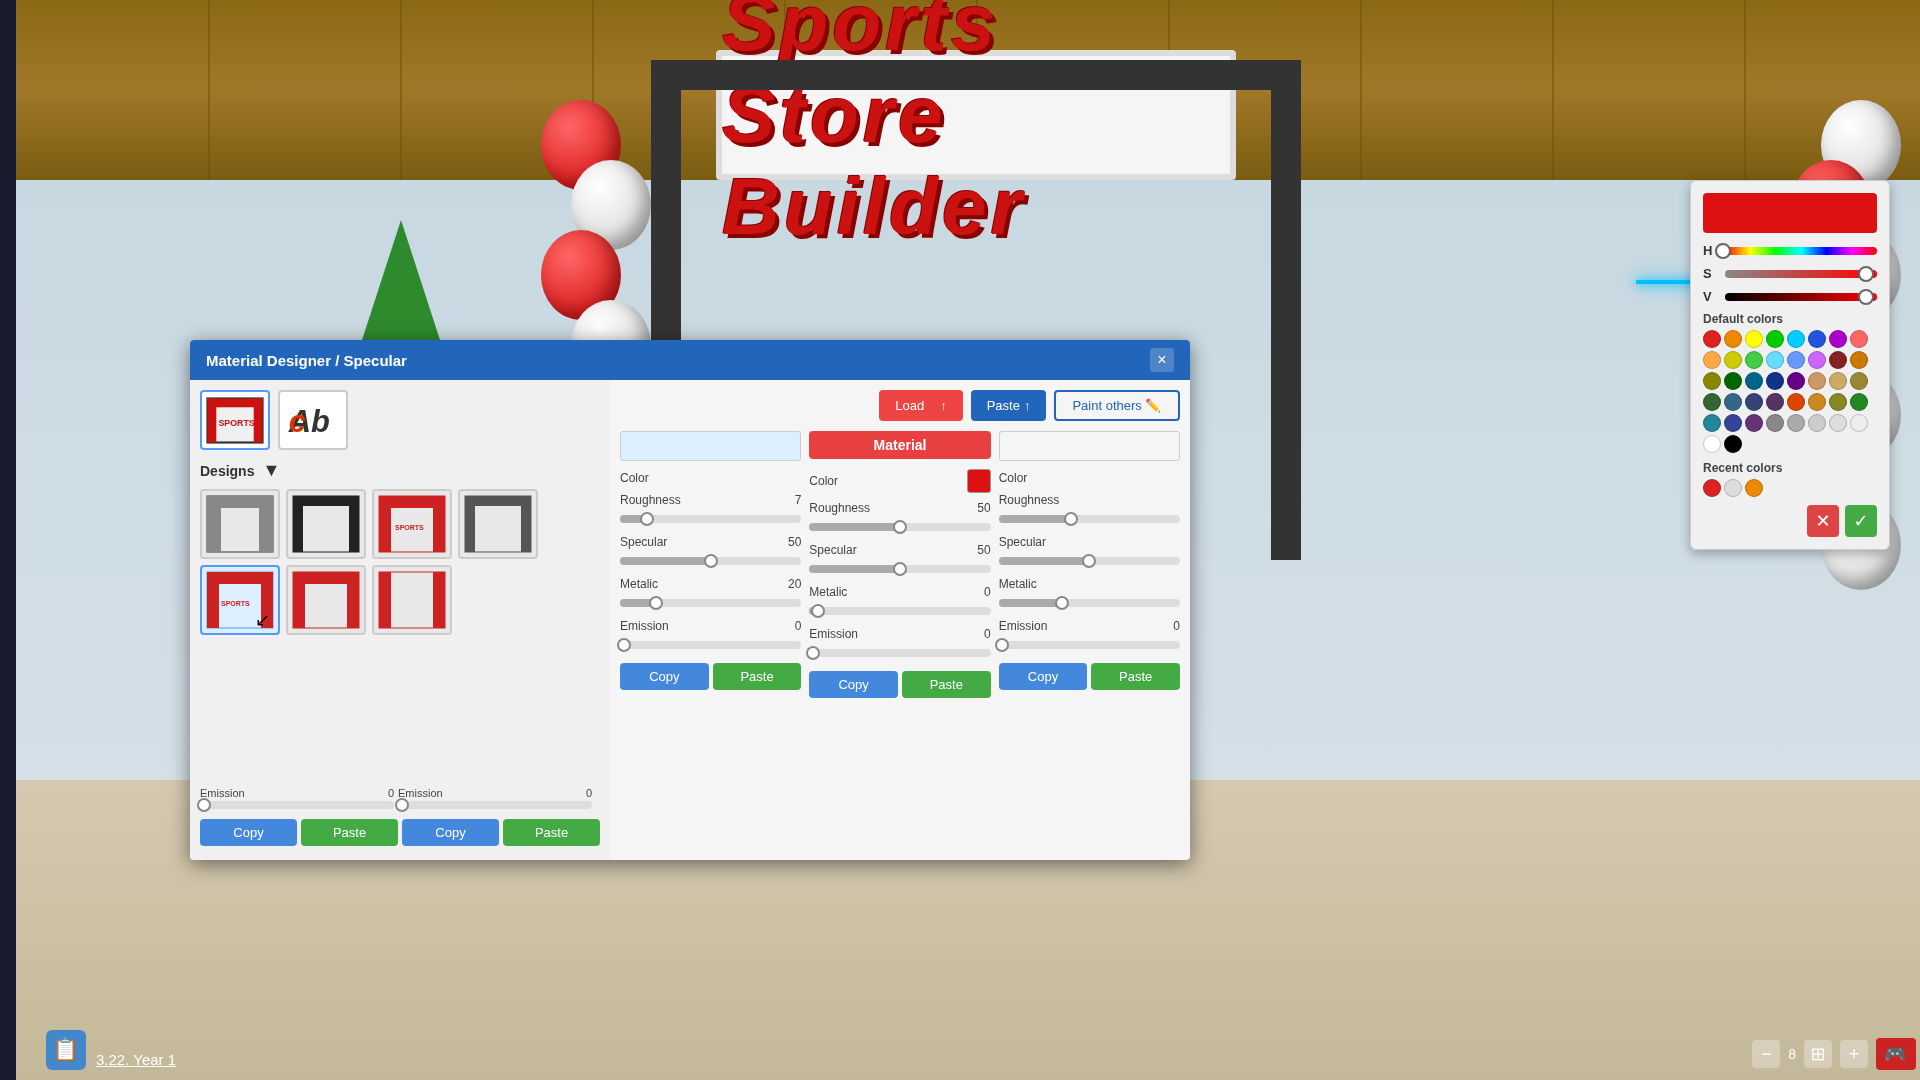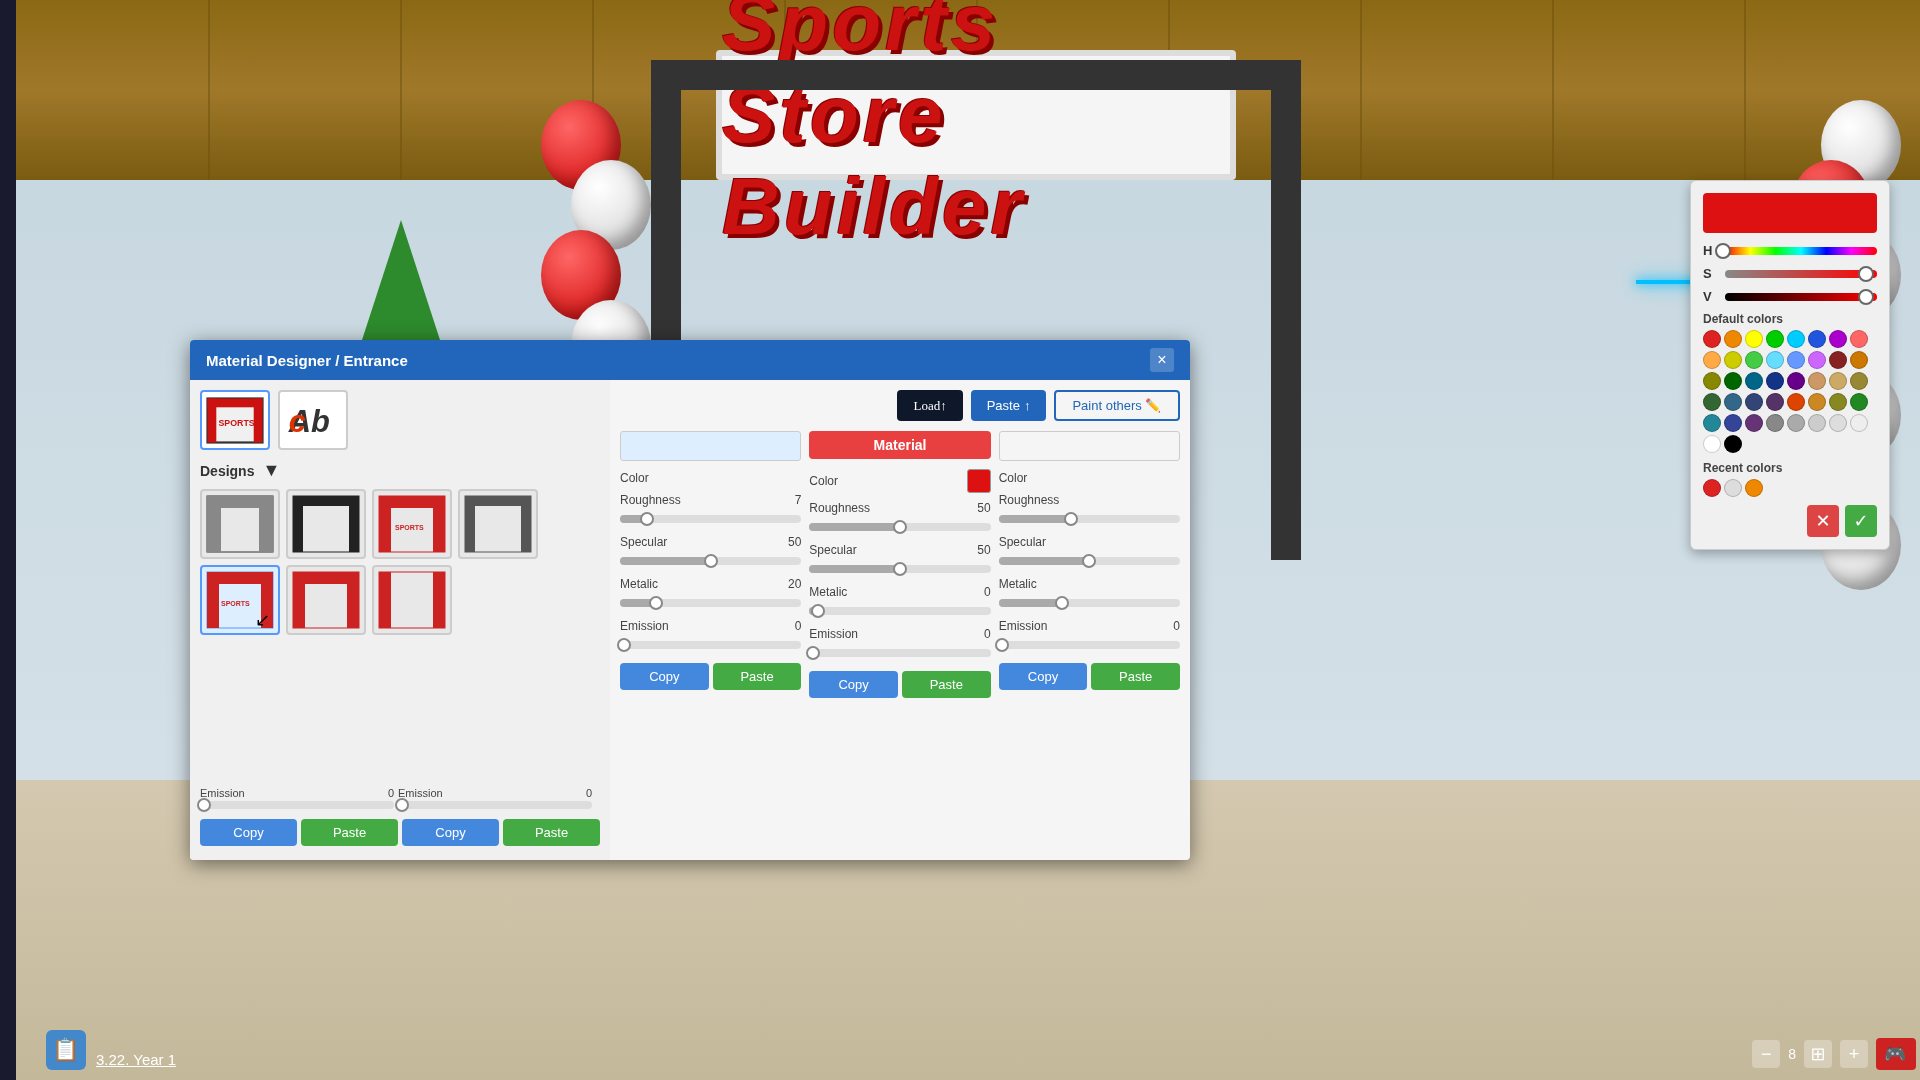--- a/index.html
+++ b/index.html
@@ -258,31 +258,30 @@
     }
 
     .md-top-row {
       display: flex;
       justify-content: flex-end;
       gap: 8px;
       margin-bottom: 10px;
     }
 
     .btn-load {
-      background: #0f172a;
+      background: #ef4444;
       color: white;
       border: none;
       padding: 6px 16px;
       border-radius: 4px;
       cursor: pointer;
       font-size: 13px;
       display: flex;
       align-items: center;
-      gap: 0;
-      font-family: Liberation Serif, serif;
+      gap: 16px;
     }
     .btn-save {
       background: #2266bb;
       color: white;
       border: none;
       padding: 6px 16px;
       border-radius: 4px;
       cursor: pointer;
       font-size: 13px;
       display: flex;
@@ -614,21 +613,21 @@
     <button class="zoom-btn">⊞</button>
     <button class="zoom-btn">+</button>
 
     <div style="width:40px; height:32px; background:#cc2222; border-radius:4px; display:flex; align-items:center; justify-content:center; font-size:18px;">🎮</div>
   </div>
 </div>
 
 <div id="material-designer">
 
   <div class="md-header">
-    <span>Material Designer / Entrance</span>
+    <span>Material Designer / Specular</span>
     <button class="md-close-btn">×</button>
   </div>
 
   <div class="md-body">
 
     <div class="md-left">
 
       <div class="md-top-icons">
 
         <div class="md-icon-box active" style="border-color:#5599ff;">

